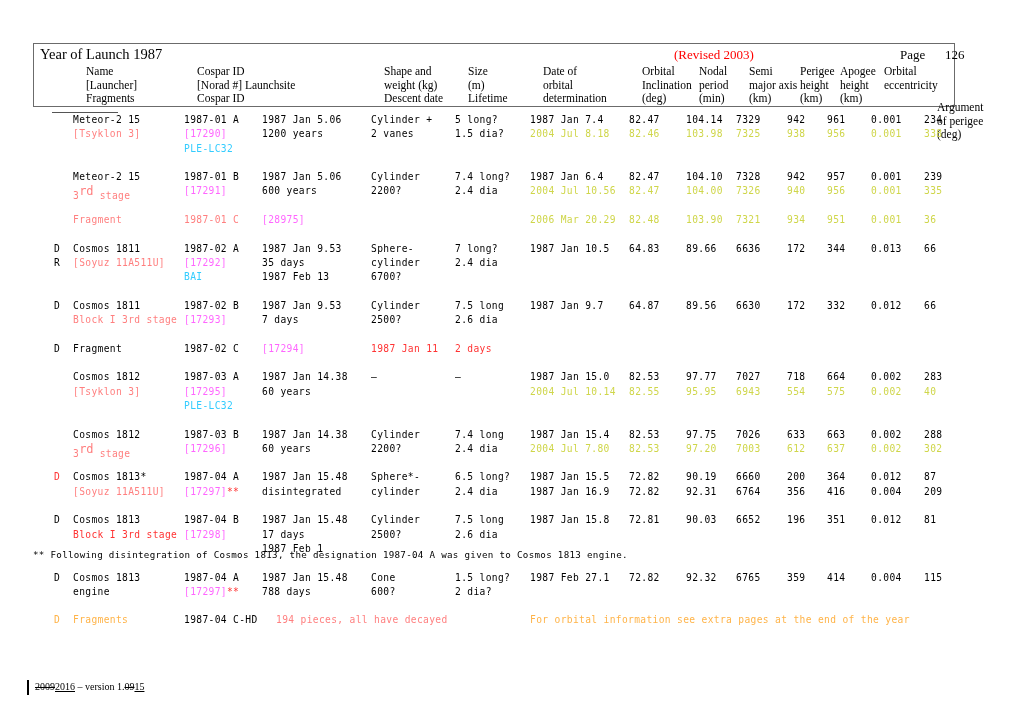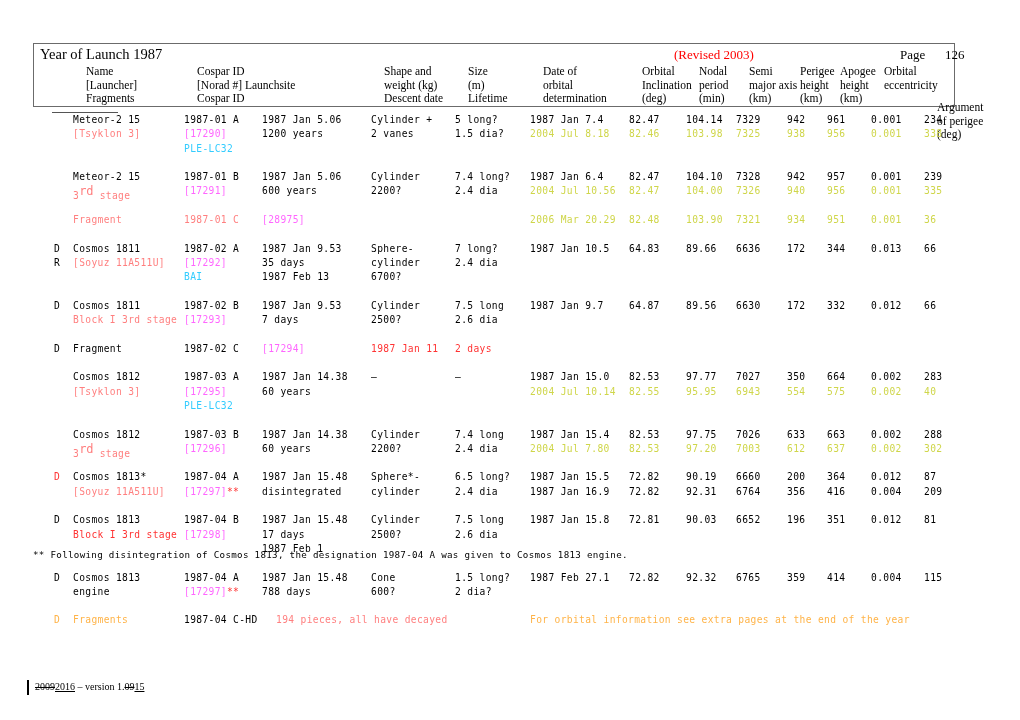--- a/index.html
+++ b/index.html
@@ -329,21 +329,21 @@
         <div class="ln">
           <span class="c x-name k">Cosmos 1812</span>
           <span class="c x-cospar k">1987-03 A</span>
           <span class="c x-launch k">1987 Jan 14.38</span>
           <span class="c x-shape k">–</span>
           <span class="c x-size k">–</span>
           <span class="c x-date k">1987 Jan 15.0</span>
           <span class="c x-incl k">82.53</span>
           <span class="c x-nodal k">97.77</span>
           <span class="c x-semi k">7027</span>
-          <span class="c x-peri k">350</span>
+          <span class="c x-peri k">718</span>
           <span class="c x-apo k">664</span>
           <span class="c x-ecc k">0.002</span>
           <span class="c x-arg k">283</span>
         </div>
         <div class="ln">
           <span class="c x-name r">[Tsyklon 3]</span>
           <span class="c x-cospar m">[17295]</span>
           <span class="c x-launch k">60 years</span>
           <span class="c x-date g">2004 Jul 10.14</span>
           <span class="c x-incl g">82.55</span>

